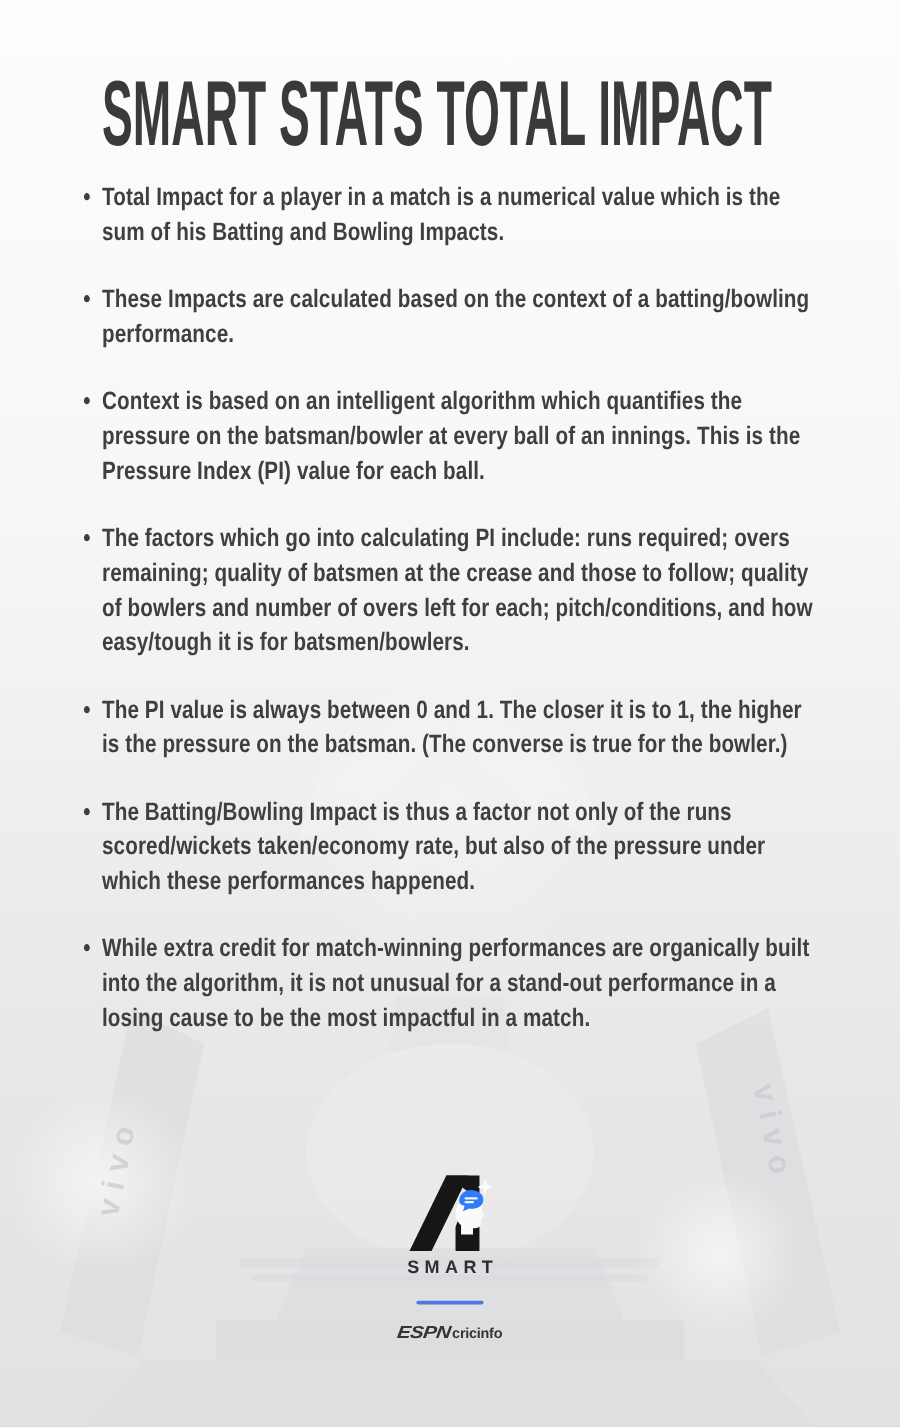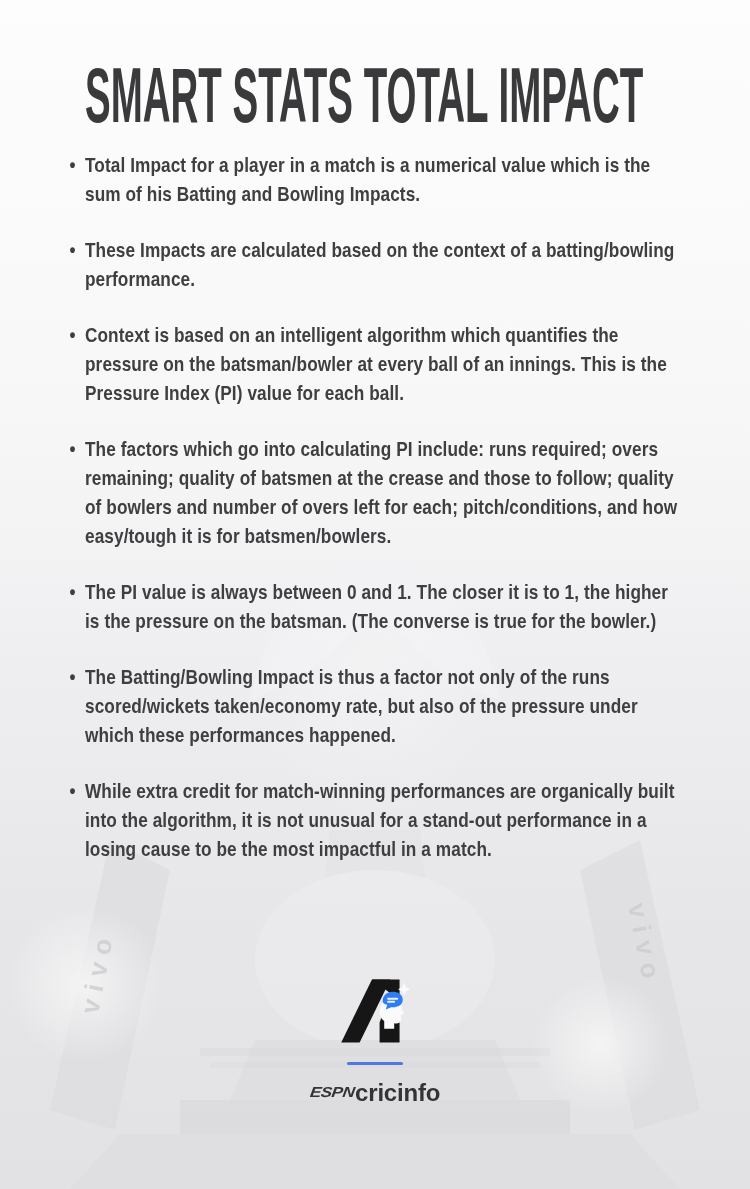--- a/index.html
+++ b/index.html
@@ -109,21 +109,21 @@
     font-style: italic;
     font-weight: 700;
     font-size: 17px;
     letter-spacing: -0.5px;
     transform: skewX(-8deg) scaleY(0.85);
     transform-origin: center;
     margin-right: 1px;
   }
   .brand .cricinfo {
     font-weight: 700;
-    font-size: 24px;
+    font-size: 12px;
     letter-spacing: -0.2px;
   }
   .bg-vivo {
     font-family: "Liberation Sans", sans-serif;
     font-size: 26px;
     font-weight: 700;
     letter-spacing: 8px;
     fill: #cdcdd1;
   }
 </style>
@@ -193,20 +193,21 @@
 
       <path d="M60,30 C60,22 67,17 75,18 C83,19 87,24 86,30 C85,36 78,39 71,38
                L64,41 L66,35 C62,34 60,33 60,30 Z" fill="var(--bubble-blue, #2f7df6)"></path>
       <path d="M67,27 L79,27 M67,31 L75,31" stroke="#eaf2ff" stroke-width="2.4" stroke-linecap="round" fill="none"></path>
 
       <path d="M88,6 L90.5,12 L96,14.5 L90.5,17 L88,23 L85.5,17 L80,14.5 L85.5,12 Z" fill="#fafafa"></path>
       <path d="M88,8 L90,13 L94.5,14.5 L90,16 L88,21 L86,16 L81.5,14.5 L86,13 Z" fill="var(--logo-black, #161616)" opacity="0"></path>
     </svg>
 
     <div class="logo-text">
+      <div>SMART</div>
     </div>
 
     <div class="divider"></div>
 
     <div class="brand">
       <span class="espn">ESPN</span>
         <span class="cricinfo">cricinfo</span>
     </div>
   </div>
 

